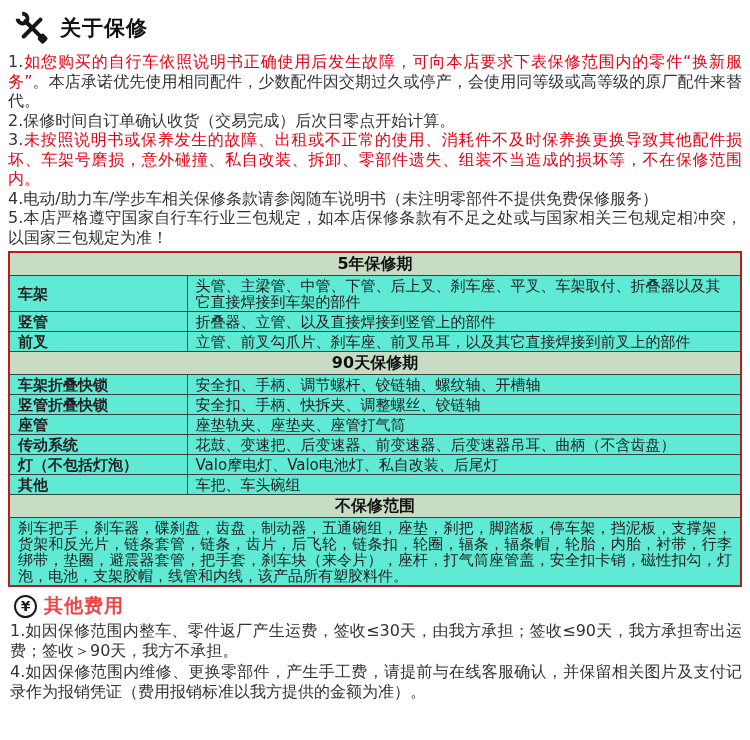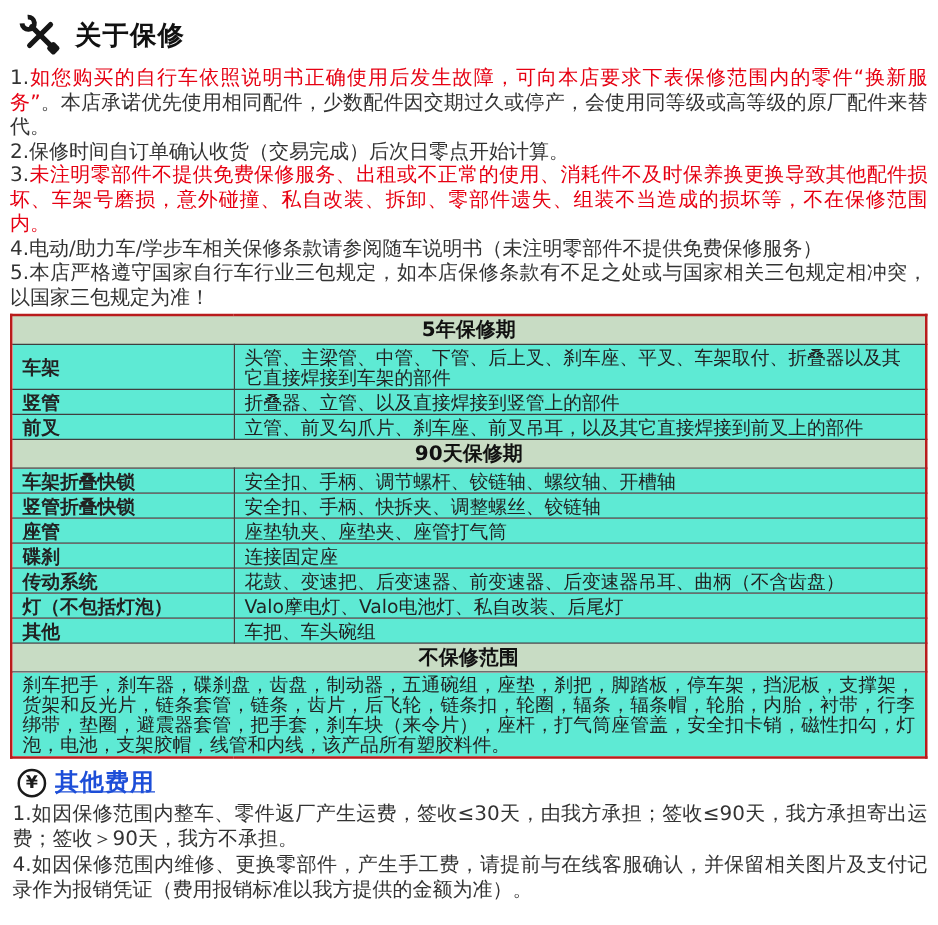--- a/index.html
+++ b/index.html
@@ -33,21 +33,21 @@
     background:#c8dcc4;text-align:center;font-weight:bold;
     font-size:16px;line-height:18px;padding:2px;color:#111;
   }
   td.lbl{font-weight:bold;padding-left:24px;}
   td.block{
     font-size:14px;line-height:15.5px;padding:4px 8px;text-align:justify;
   }
   
   .fees{margin-top:6px;margin-left:6px;}
   .fees-header{display:flex;align-items:center;gap:7px;height:26px;}
-  .fees-header h2{font-size:19px;font-weight:bold;color:#1d4ed8;margin:0;letter-spacing:1px;text-decoration:underline;}
+  .fees-header h2{font-size:19px;font-weight:bold;color:#ef4444;margin:0;letter-spacing:1px;}
   .yicon{
     width:19px;height:19px;border:2px solid #1a1a1a;border-radius:50%;
     display:inline-flex;align-items:center;justify-content:center;
     font-size:14px;font-weight:bold;color:#1a1a1a;line-height:1;
   }
   .fees p{margin:2px 0 0 -4px;font-size:16px;line-height:19.5px;text-align:justify;color:#333;}
 </style>
 </head>
 <body>
 
@@ -63,21 +63,21 @@
         </g>
         <circle cx="10.5" cy="10.5" r="6" fill="none" stroke="#161616" stroke-width="4.8" stroke-dasharray="28 10" transform="rotate(-95 10.5 10.5)"></circle>
       </svg>
     </span>
     <h1>关于保修</h1>
   </div>
 
   <div class="notes">
     <p><span class="seg-dark">1.</span><span class="seg-red">如您购买的自行车依照说明书正确使用后发生故障，可向本店要求下表保修范围内的零件“换新服务”</span><span class="seg-dark">。本店承诺优先使用相同配件，少数配件因交期过久或停产，会使用同等级或高等级的原厂配件来替代。</span></p>
     <p><span class="seg-dark">2.保修时间自订单确认收货（交易完成）后次日零点开始计算。</span></p>
-    <p><span class="seg-dark">3.</span><span class="seg-red">未注明零部件不提供免费保修服务、出租或不正常的使用、消耗件不及时保养换更换导致其他配件损坏、车架号磨损，意外碰撞、私自改装、拆卸、零部件遗失、组装不当造成的损坏等，不在保修范围内。</span></p>
+    <p><span class="seg-dark">3.</span><span class="seg-red">未按照说明书或保养发生的故障、出租或不正常的使用、消耗件不及时保养换更换导致其他配件损坏、车架号磨损，意外碰撞、私自改装、拆卸、零部件遗失、组装不当造成的损坏等，不在保修范围内。</span></p>
     <p><span class="seg-dark">4.电动/助力车/学步车相关保修条款请参阅随车说明书（未注明零部件不提供免费保修服务）</span></p>
     <p><span class="seg-dark">5.本店严格遵守国家自行车行业三包规定，如本店保修条款有不足之处或与国家相关三包规定相冲突，以国家三包规定为准！</span></p>
   </div>
 
   <table class="wtable">
     <colgroup>
         <col class="c1">
         <col class="c2">
       </colgroup>
 
@@ -107,24 +107,20 @@
     </tr>
     <tr>
       <td class="lbl">竖管折叠快锁</td>
       <td>安全扣、手柄、快拆夹、调整螺丝、铰链轴</td>
     </tr>
     <tr>
       <td class="lbl">座管</td>
       <td>座垫轨夹、座垫夹、座管打气筒</td>
     </tr>
     <tr>
-      <td class="lbl">碟刹</td>
-      <td>连接固定座</td>
-    </tr>
-    <tr>
       <td class="lbl">传动系统</td>
       <td>花鼓、变速把、后变速器、前变速器、后变速器吊耳、曲柄（不含齿盘）</td>
     </tr>
     <tr>
       <td class="lbl">灯（不包括灯泡）</td>
       <td>Valo摩电灯、Valo电池灯、私自改装、后尾灯</td>
     </tr>
     <tr>
       <td class="lbl">其他</td>
       <td>车把、车头碗组</td>

